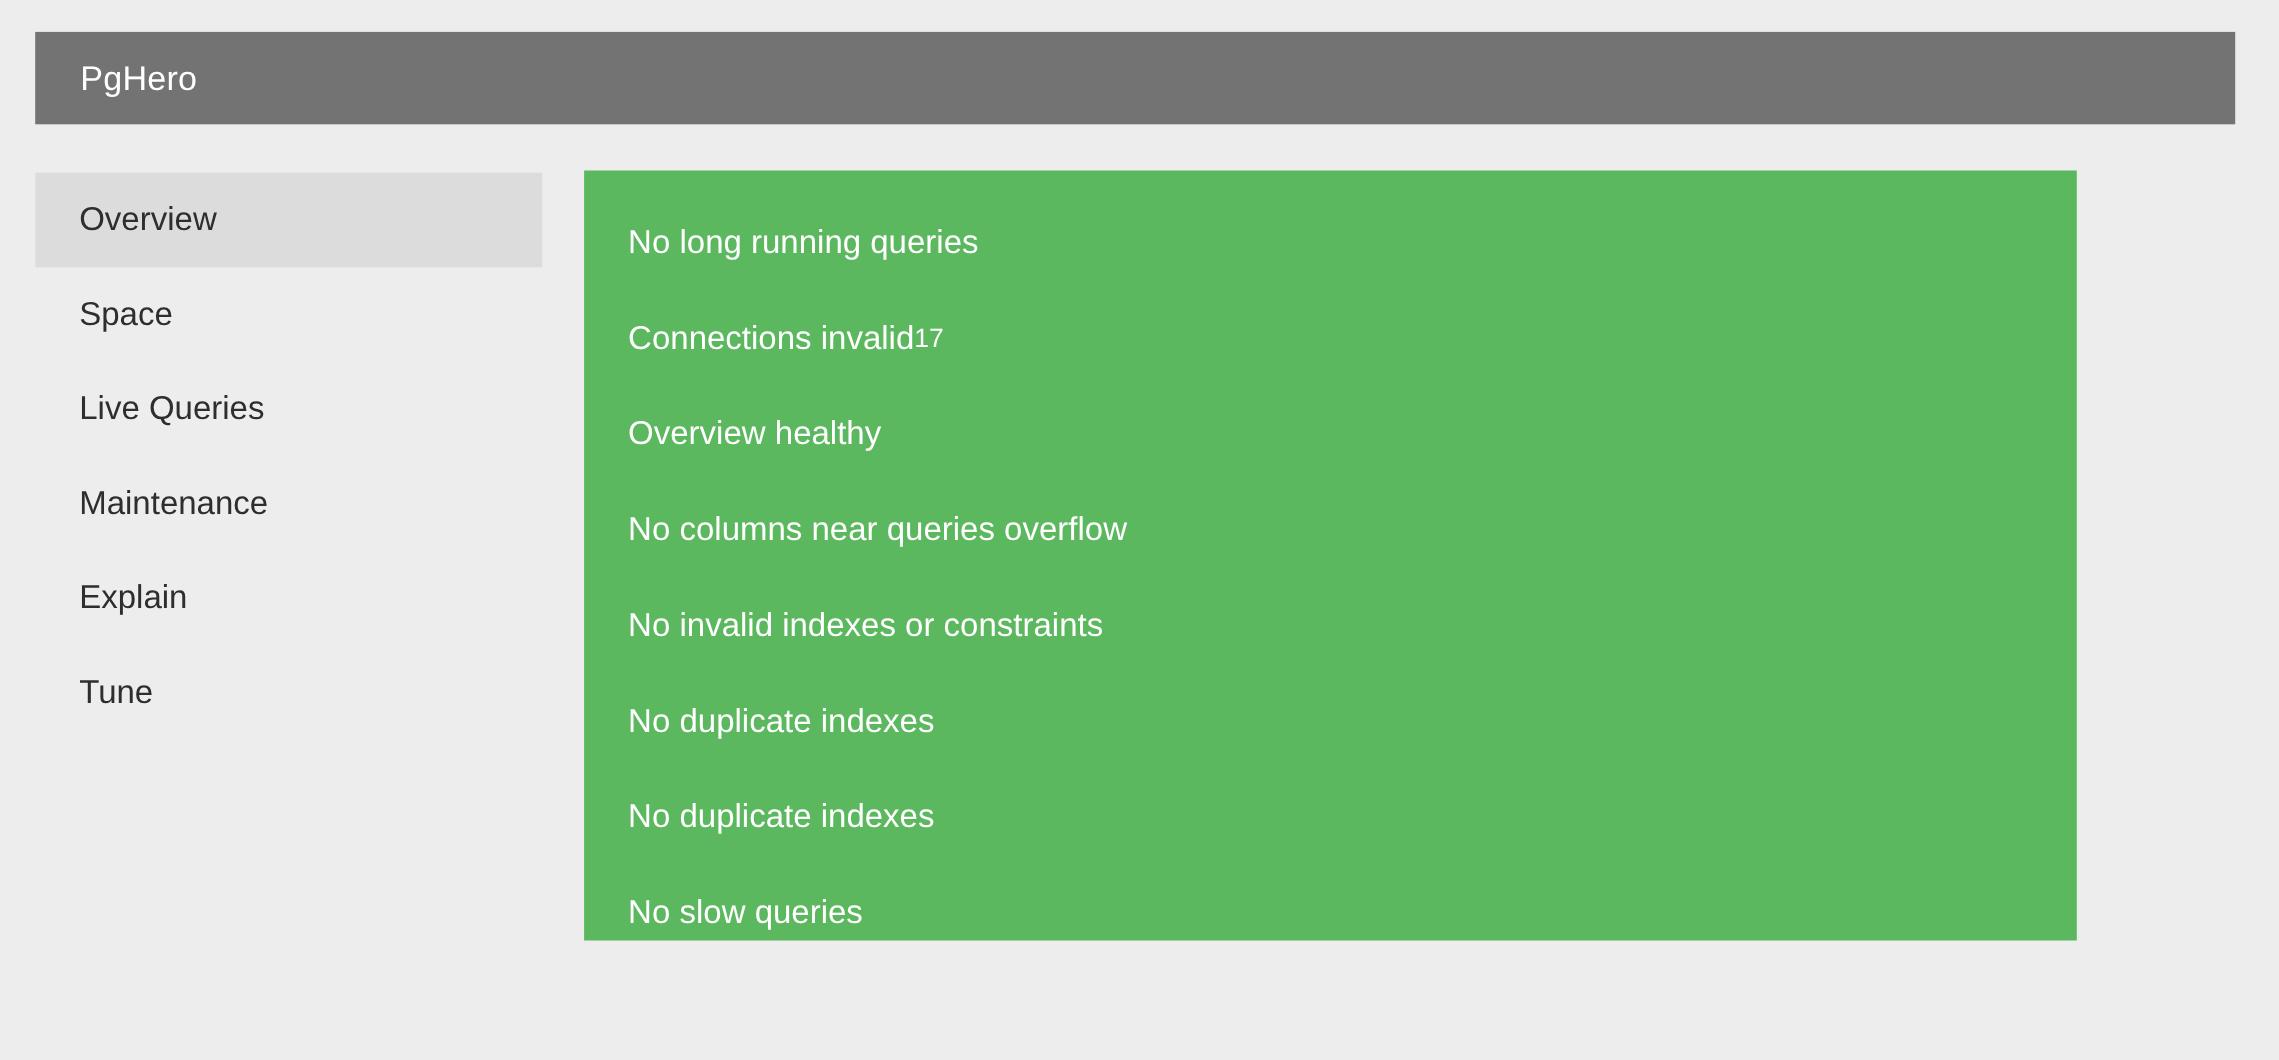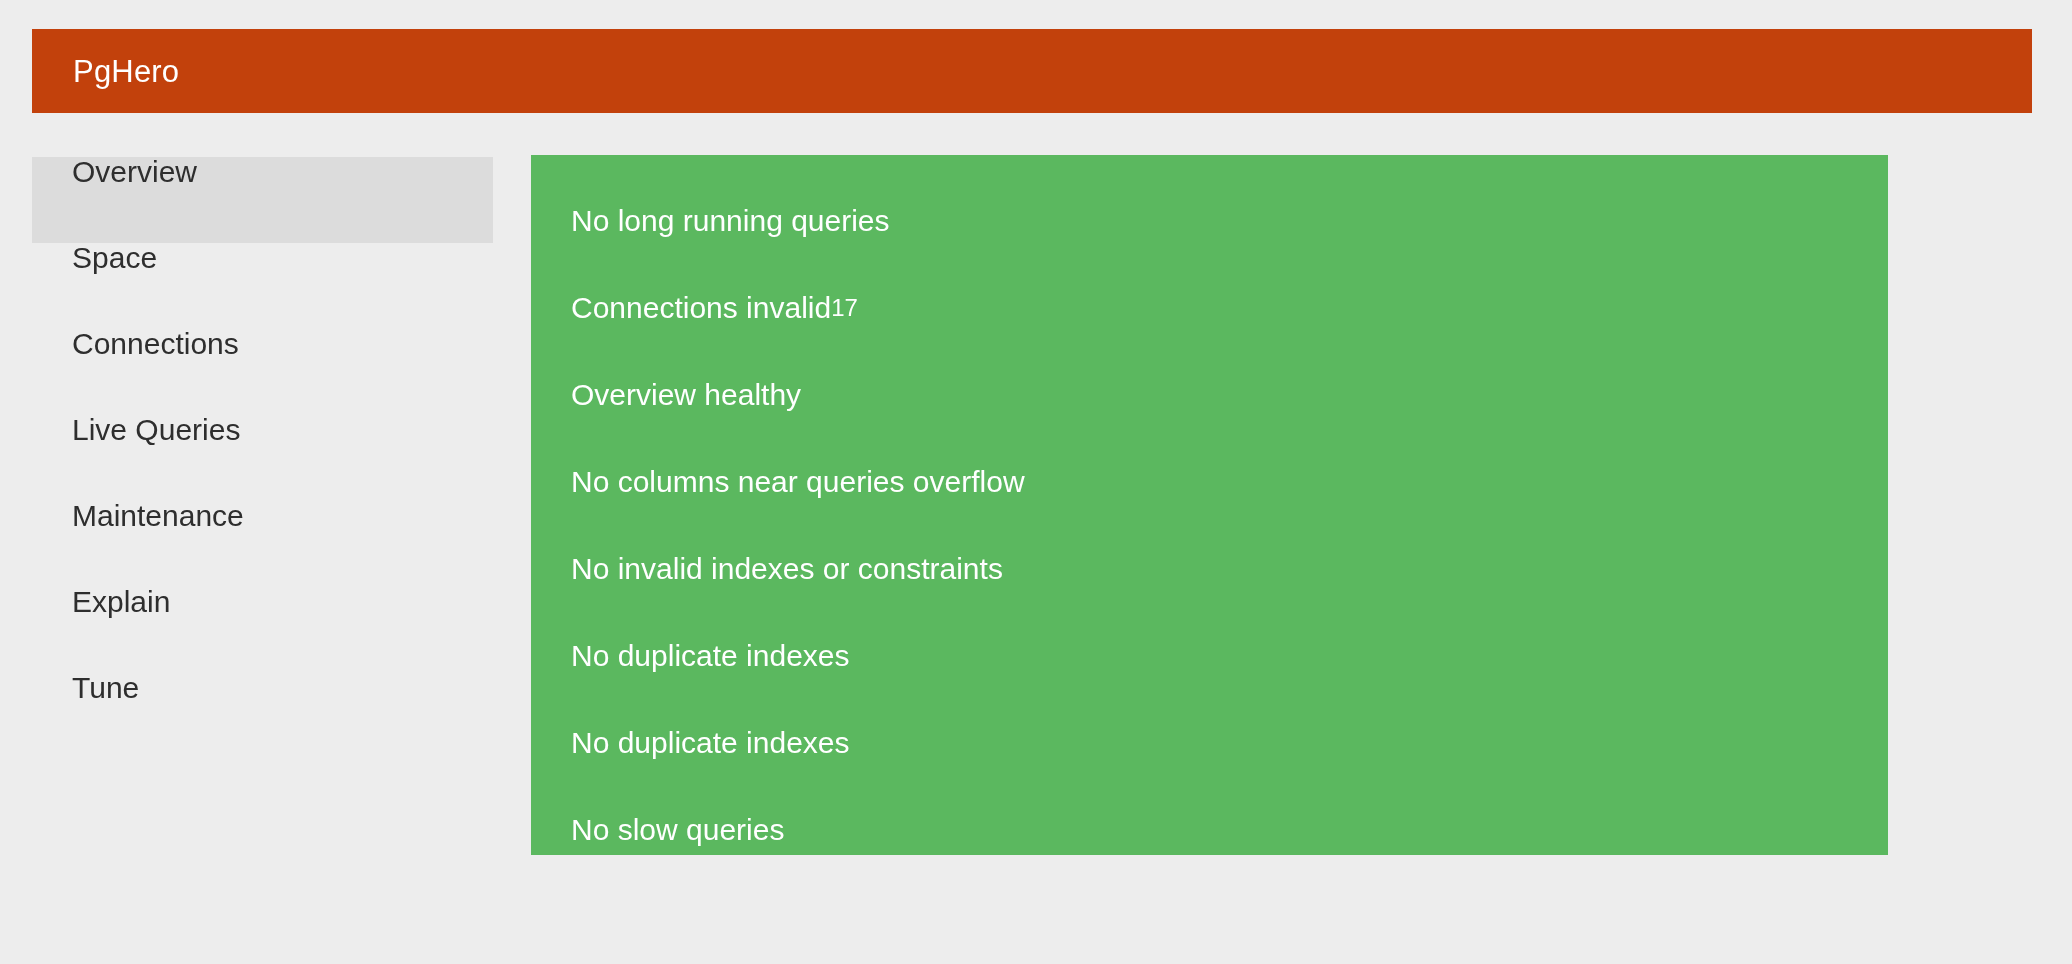--- a/index.html
+++ b/index.html
@@ -16,21 +16,21 @@
     -webkit-font-smoothing: antialiased;
   }
 
   
   #app-header {
     position: absolute;
     left: 32px;
     top: 29px;
     width: 2000px;
     height: 84px;
-    background: #c2410c;
+    background: #737373;
     box-sizing: border-box;
   }
   #brand-title {
     position: absolute;
     left: 41px;
     top: 50%;
     transform: translateY(-50%);
     color: #ffffff;
     font-size: 31px;
     font-weight: 400;
@@ -43,20 +43,21 @@
   #sidebar {
     position: absolute;
     left: 32px;
     top: 157px;
     width: 461px;
   }
   .nav-item {
     position: relative;
     height: 86px;
     display: flex;
+    align-items: center;
     box-sizing: border-box;
     padding-left: 40px;
     background: transparent;
     cursor: pointer;
   }
   .nav-item.active {
     background: #dcdcdc;
   }
   .nav-label {
     color: #2e2e2e;
@@ -110,23 +111,20 @@
 </div>
 
 <nav id="sidebar">
     <div class="nav-item active">
       <span class="nav-label">Overview</span>
     </div>
     <div class="nav-item">
       <span class="nav-label">Space</span>
     </div>
     <div class="nav-item">
-      <span class="nav-label">Connections</span>
-    </div>
-    <div class="nav-item">
       <span class="nav-label">Live Queries</span>
     </div>
     <div class="nav-item">
       <span class="nav-label">Maintenance</span>
     </div>
     <div class="nav-item">
       <span class="nav-label">Explain</span>
     </div>
     <div class="nav-item">
       <span class="nav-label">Tune</span>

